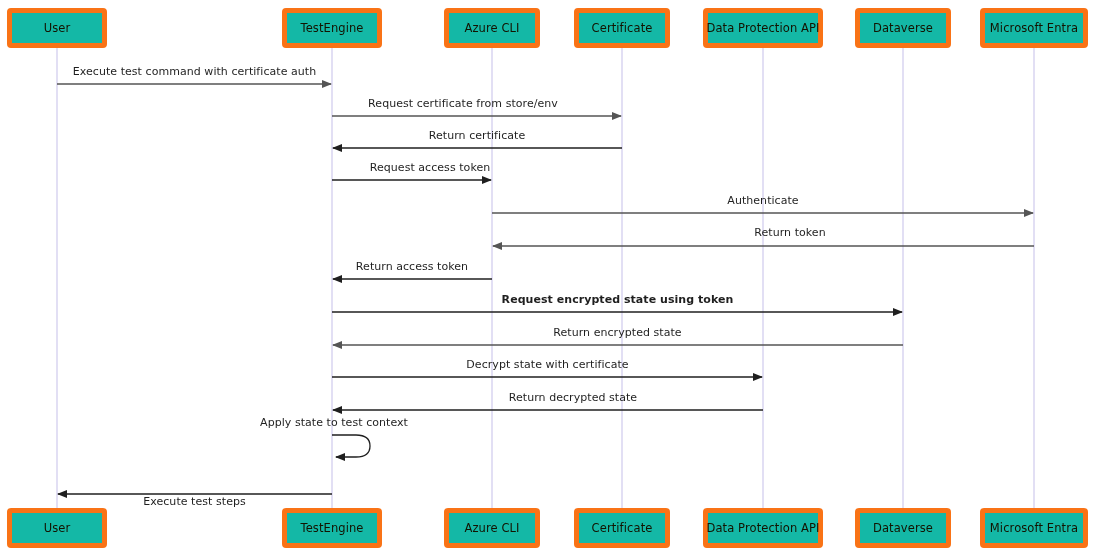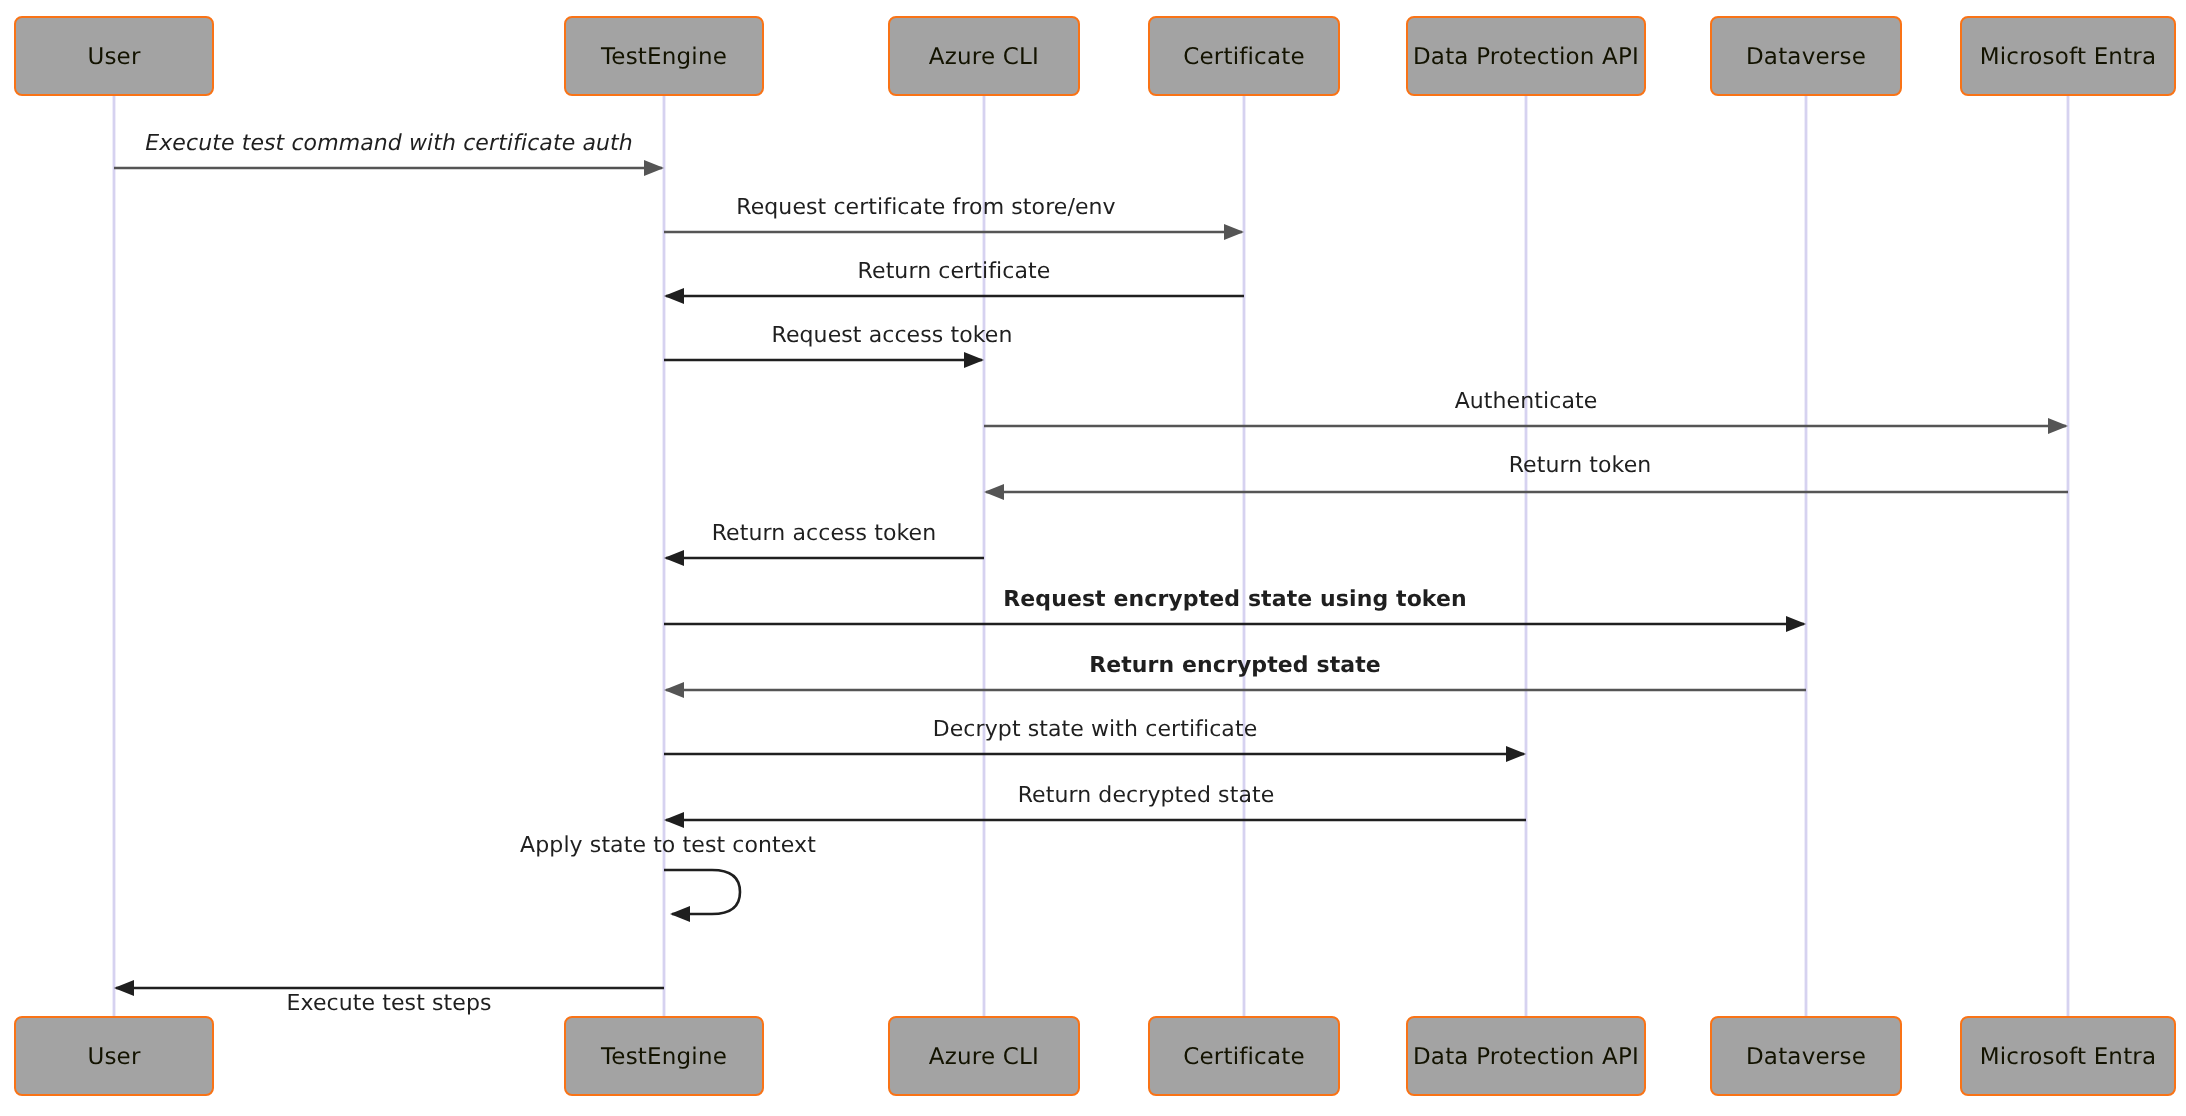--- a/index.html
+++ b/index.html
@@ -9,22 +9,22 @@
     background:#ffffff;
     font-family:"DejaVu Sans", sans-serif;
     overflow:hidden;
   }
   #diagram{position:relative;width:1093px;height:558px;}
   svg#seq{position:absolute;top:0;left:0;width:1093px;height:558px;display:block;}
 
   .actor-box{
     position:absolute;
     box-sizing:border-box;
-    background:#a3a3a3;
-    border:1px solid #f97316;
+    background:#14b8a6;
+    border:5px solid #f97316;
     border-radius:4px;
     display:flex;align-items:center;justify-content:center;
     font-size:11.5px;
     color:#131300;
     font-family:"DejaVu Sans", sans-serif;
     letter-spacing:0.1px;
     white-space:nowrap;
   }
   .msg-label{
     position:absolute;
@@ -115,27 +115,27 @@
         <span>Data Protection API</span>
       </div>
       <div class="actor-box" style="left: 855px; top: 508px; width: 96px; height: 40px;">
         <span>Dataverse</span>
       </div>
       <div class="actor-box" style="left: 980px; top: 508px; width: 108px; height: 40px;">
         <span>Microsoft Entra</span>
       </div>
     </div>
   <div id="labels">
-      <div class="msg-label" style="left: 194.5px; top: 65px; font-style: italic;">Execute test command with certificate auth</div>
+      <div class="msg-label" style="left: 194.5px; top: 65px;">Execute test command with certificate auth</div>
       <div class="msg-label" style="left: 463px; top: 97px;">Request certificate from store/env</div>
       <div class="msg-label" style="left: 477px; top: 129px;">Return certificate</div>
-      <div class="msg-label" style="left: 436px; top: 161px; padding-left: 20px;">Request access token</div>
+      <div class="msg-label" style="left: 420px; top: 161px; padding-left: 20px;">Request access token</div>
       <div class="msg-label" style="left: 763px; top: 194px;">Authenticate</div>
       <div class="msg-label" style="left: 763px; top: 226px; margin-left: 27px;">Return token</div>
       <div class="msg-label" style="left: 412px; top: 260px;">Return access token</div>
       <div class="msg-label" style="left: 617.5px; top: 293px; font-weight: bold;">Request encrypted state using token</div>
-      <div class="msg-label" style="left: 617.5px; top: 326px; font-weight: bold;">Return encrypted state</div>
+      <div class="msg-label" style="left: 617.5px; top: 326px;">Return encrypted state</div>
       <div class="msg-label" style="left: 547.5px; top: 358px;">Decrypt state with certificate</div>
       <div class="msg-label" style="left: 534px; top: 391px; margin-left: 39px;">Return decrypted state</div>
       <div class="msg-label" style="left: 334px; top: 416px;">Apply state to test context</div>
       <div class="msg-label" style="left: 194.5px; top: 495px;">Execute test steps</div>
     </div>
 </div>
 
 </body></html>

